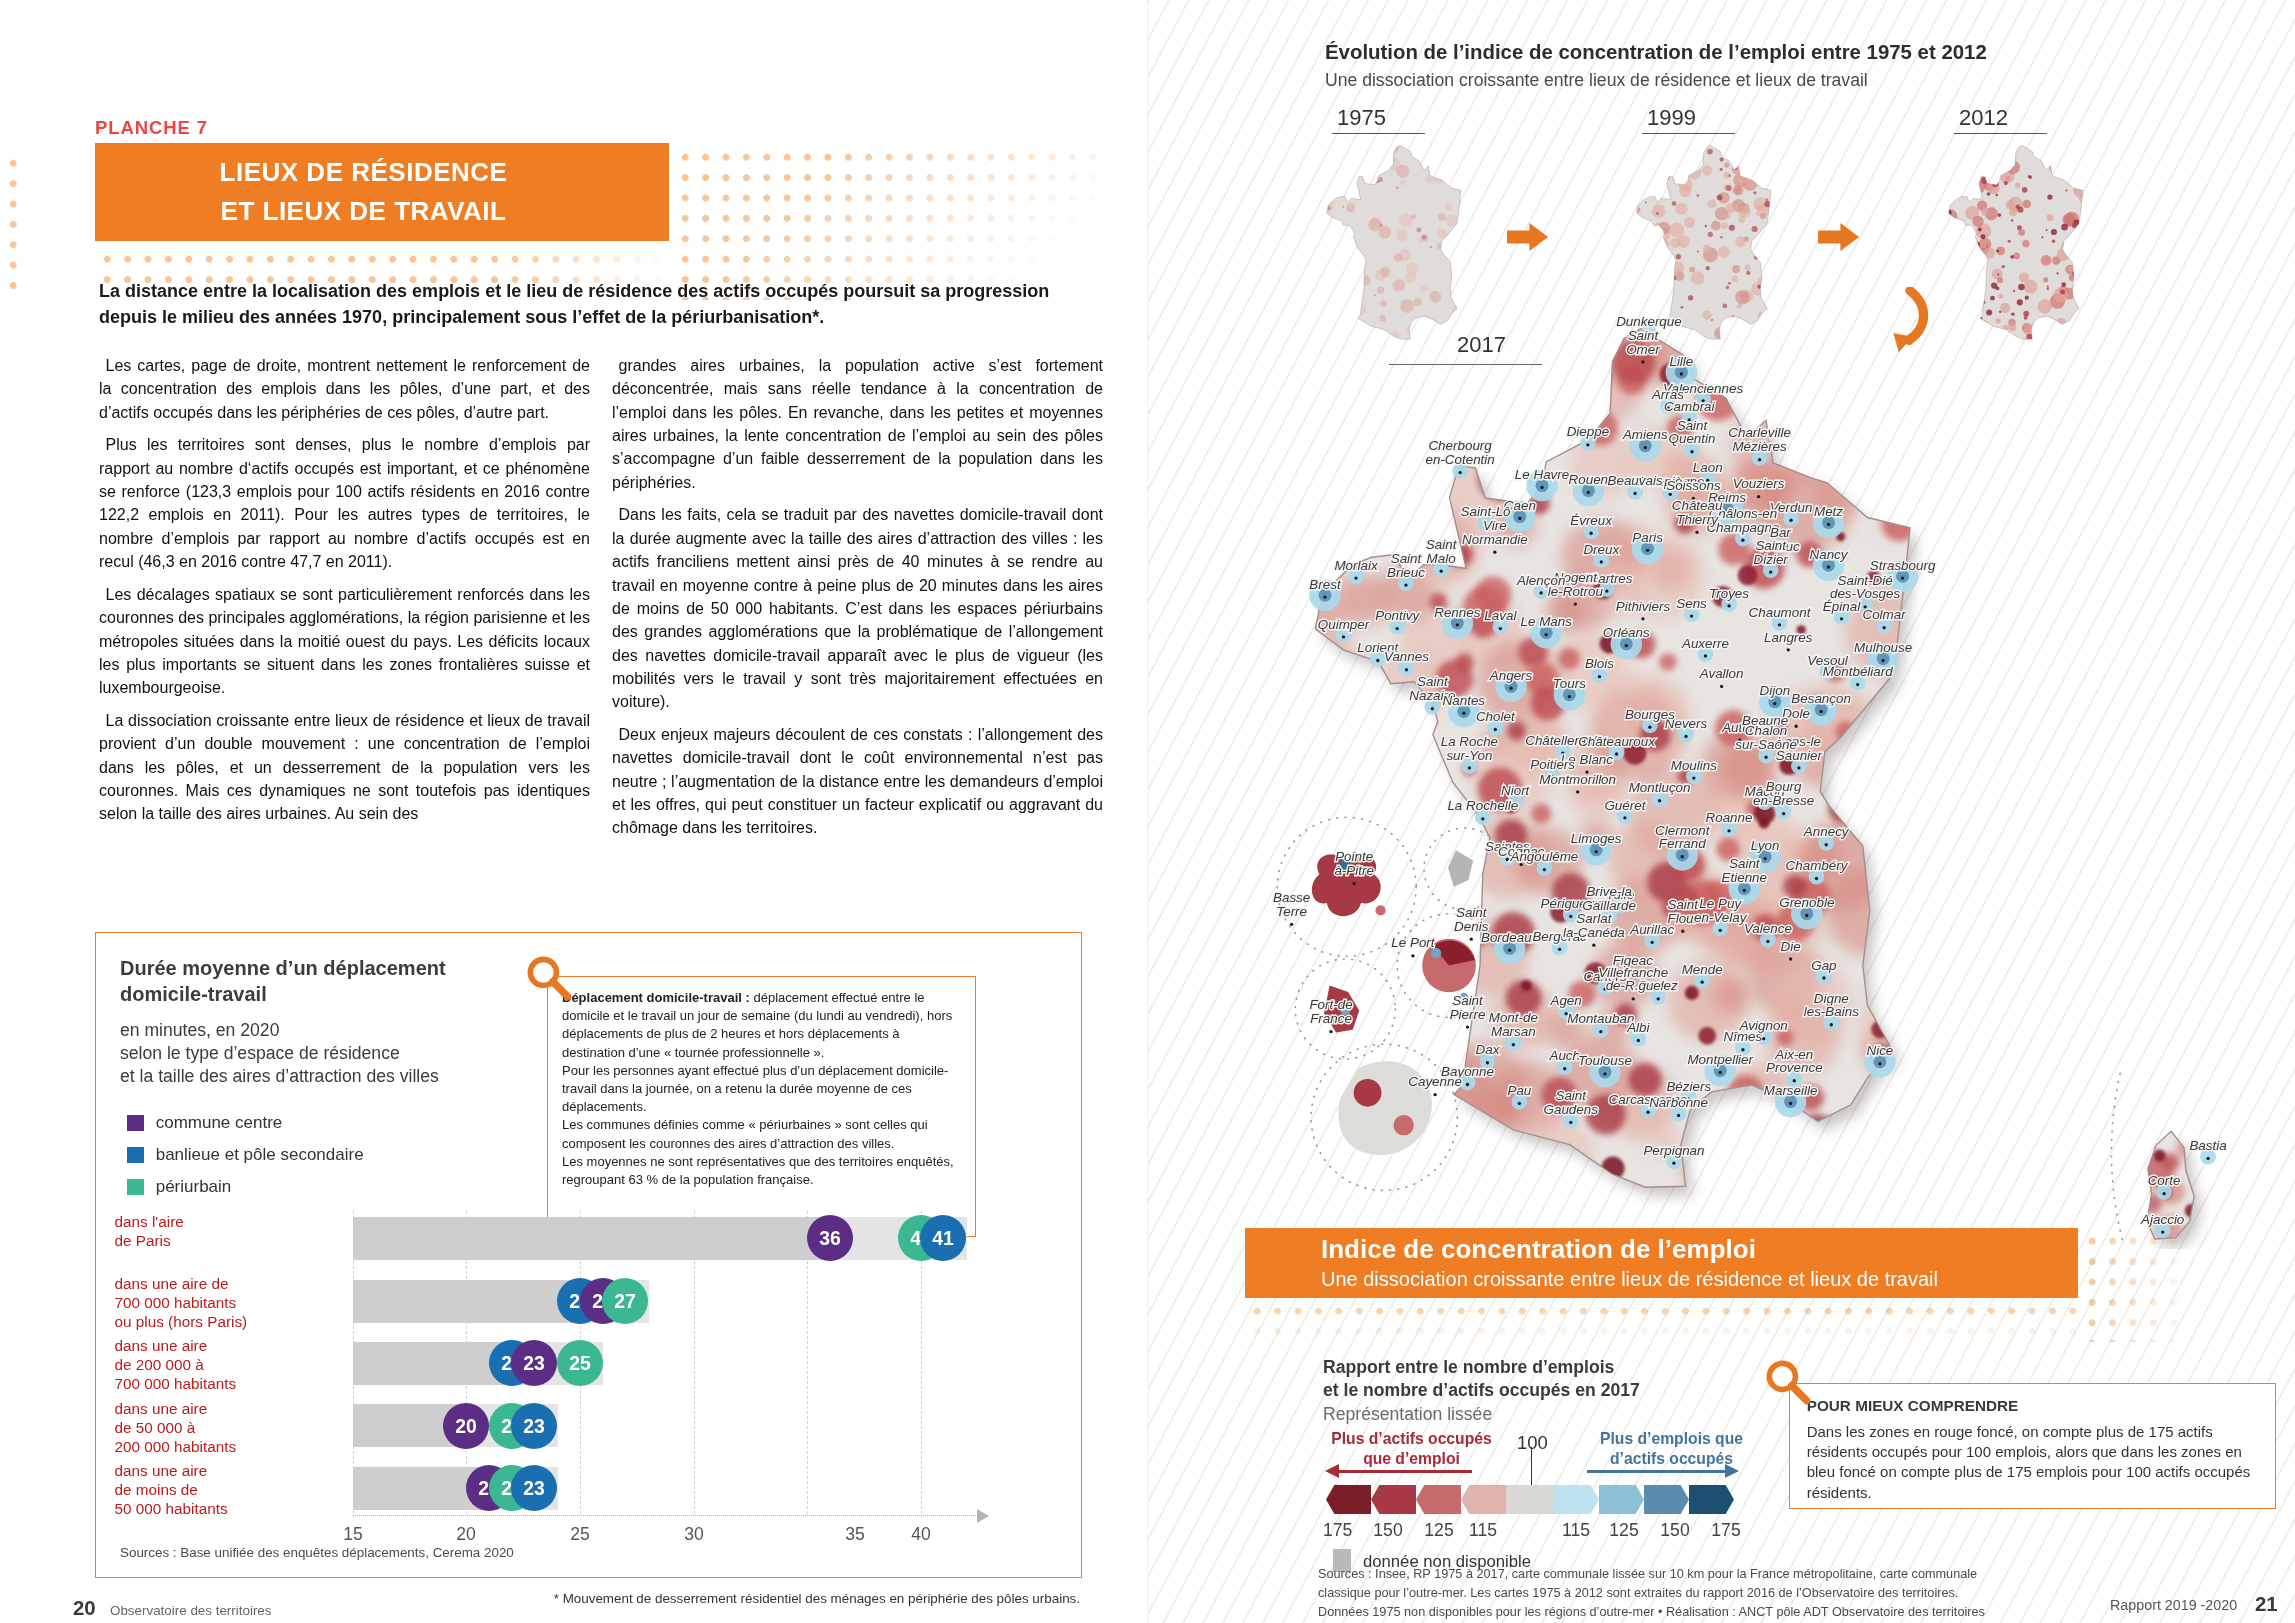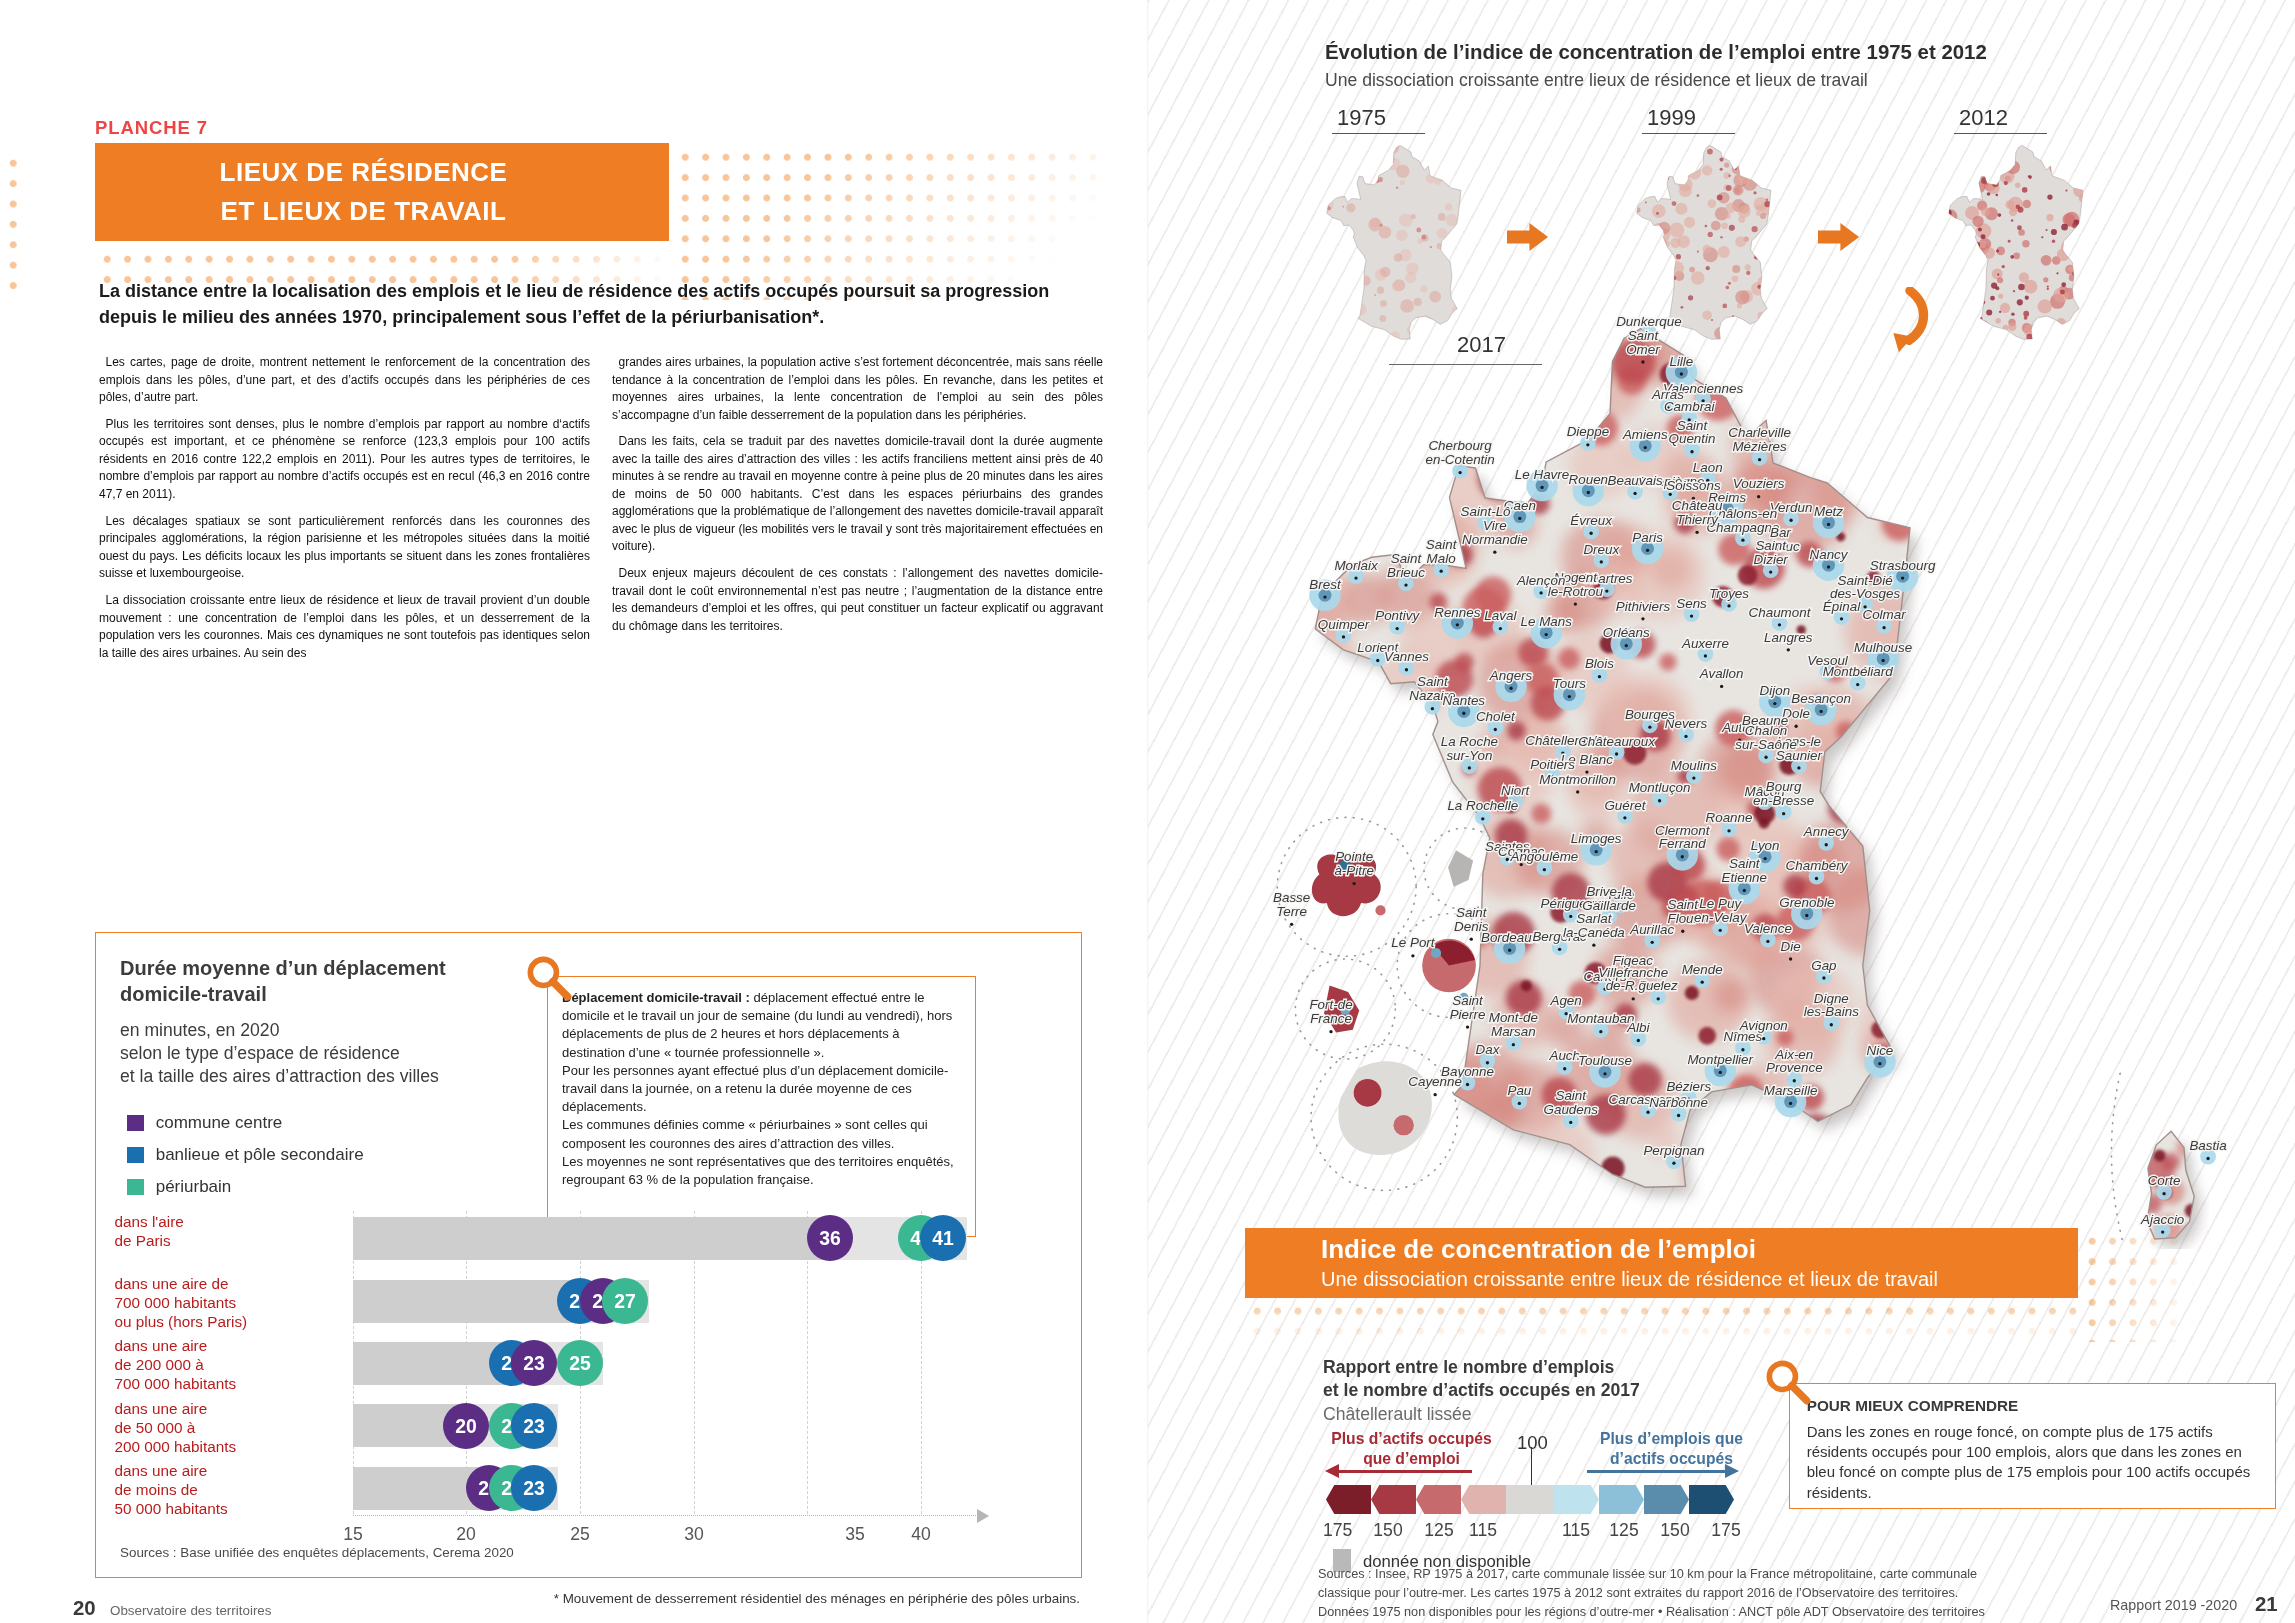--- a/index.html
+++ b/index.html
@@ -12,21 +12,21 @@
   #page-right .stripebg{left:0;top:0;width:1148px;height:1623px;
      background:repeating-linear-gradient(118deg, rgba(226,224,221,.55) 0 1.9px, rgba(255,255,255,0) 1.9px 17.6px);}
   #spine{left:1147px;top:0;width:1.9px;height:1623px;background:linear-gradient(90deg,rgba(0,0,0,.06),rgba(0,0,0,0));}
   
   .kicker{font-size:18.5px;font-weight:bold;color:#ef4444;letter-spacing:0.9px;}
   .banner{background:#ee7d23;color:#fff;}
   #banner-left{left:95px;top:143px;width:574px;height:98px;}
   #banner-left .t{position:absolute;left:0;top:10.2px;width:537px;text-align:center;font-size:26px;font-weight:bold;letter-spacing:0.5px;line-height:1.5;}
   .odots{background-image:radial-gradient(circle, rgba(240,150,70,.55) 0 3.2px, rgba(0,0,0,0) 3.7px);background-size:20.4px 20.4px;}
   .intro{font-size:18px;font-weight:bold;line-height:1.42;}
-  .bodycol{font-size:12px;line-height:1.46;text-align:justify;color:#111;}
+  .bodycol{font-size:16px;line-height:1.46;text-align:justify;color:#111;}
   .bodycol p{margin:0 0 9.3px 0;text-indent:6.5px;}
   
   #chartbox{left:95px;top:932px;width:985px;height:644px;border:1.4px solid #ee7d23;background:#fff;}
   #chartbox .ct{left:24px;top:22px;font-size:20px;font-weight:bold;color:#3c3c3c;line-height:1.3;}
   #chartbox .cs{left:24px;top:86px;font-size:17.6px;color:#3c3c3c;line-height:1.32;}
   .legrow{display:flex;align-items:center;gap:12px;}
   .legsq{width:16.7px;height:16.7px;}
   .leglab{font-size:17px;color:#333;}
   #notebox{left:451px;top:43px;width:429px;height:261px;border:1.4px solid #ee7d23;background:#fff;padding:12px 14px;box-sizing:border-box;}
   #notebox .nt{font-size:13px;line-height:1.4;color:#222;margin:0;}
@@ -1460,21 +1460,21 @@
 
   <div id="banner-right" class="abs banner">
     <div class="bt pre">Indice de concentration de l’emploi</div>
     <div class="bs pre">Une dissociation croissante entre lieux de résidence et lieux de travail</div>
   </div>
   <div class="abs odots" style="left:99px;top:1301px;width:833px;height:40px;-webkit-mask-image:linear-gradient(180deg,#000,transparent);mask-image:linear-gradient(180deg,#000,transparent);"></div>
   <div class="abs odots" style="left:934px;top:1231px;width:116px;height:111px;-webkit-mask-image:linear-gradient(90deg,#000,transparent);mask-image:linear-gradient(90deg,#000,transparent);"></div>
 
   <div class="abs ltit pre" style="left:175px;top:1356px;">Rapport entre le nombre d’emplois
 et le nombre d’actifs occupés en 2017</div>
-  <div class="abs lsub pre" style="left:175px;top:1404px;">Châtellerault lissée</div>
+  <div class="abs lsub pre" style="left:175px;top:1404px;">Représentation lissée</div>
 
   <div class="abs redlab pre" style="left:180px;top:1429px;width:167px;">Plus d’actifs occupés
 que d’emploi</div>
   <div class="abs blulab pre" style="left:440px;top:1429px;width:167px;">Plus d’emplois que
 d’actifs occupés</div>
   <div class="abs v100 pre" style="left:369px;top:1432px;">100</div>
 
   <div class="abs" style="left:185px;top:1470px;width:139px;height:2.8px;background:#a62b35;"></div>
   <div class="abs" style="left:177px;top:1464px;width:0;height:0;border-right:14px solid #a62b35;border-top:7.4px solid transparent;border-bottom:7.4px solid transparent;"></div>
   <div class="abs" style="left:439px;top:1470px;width:139px;height:2.8px;background:#44749e;"></div>

